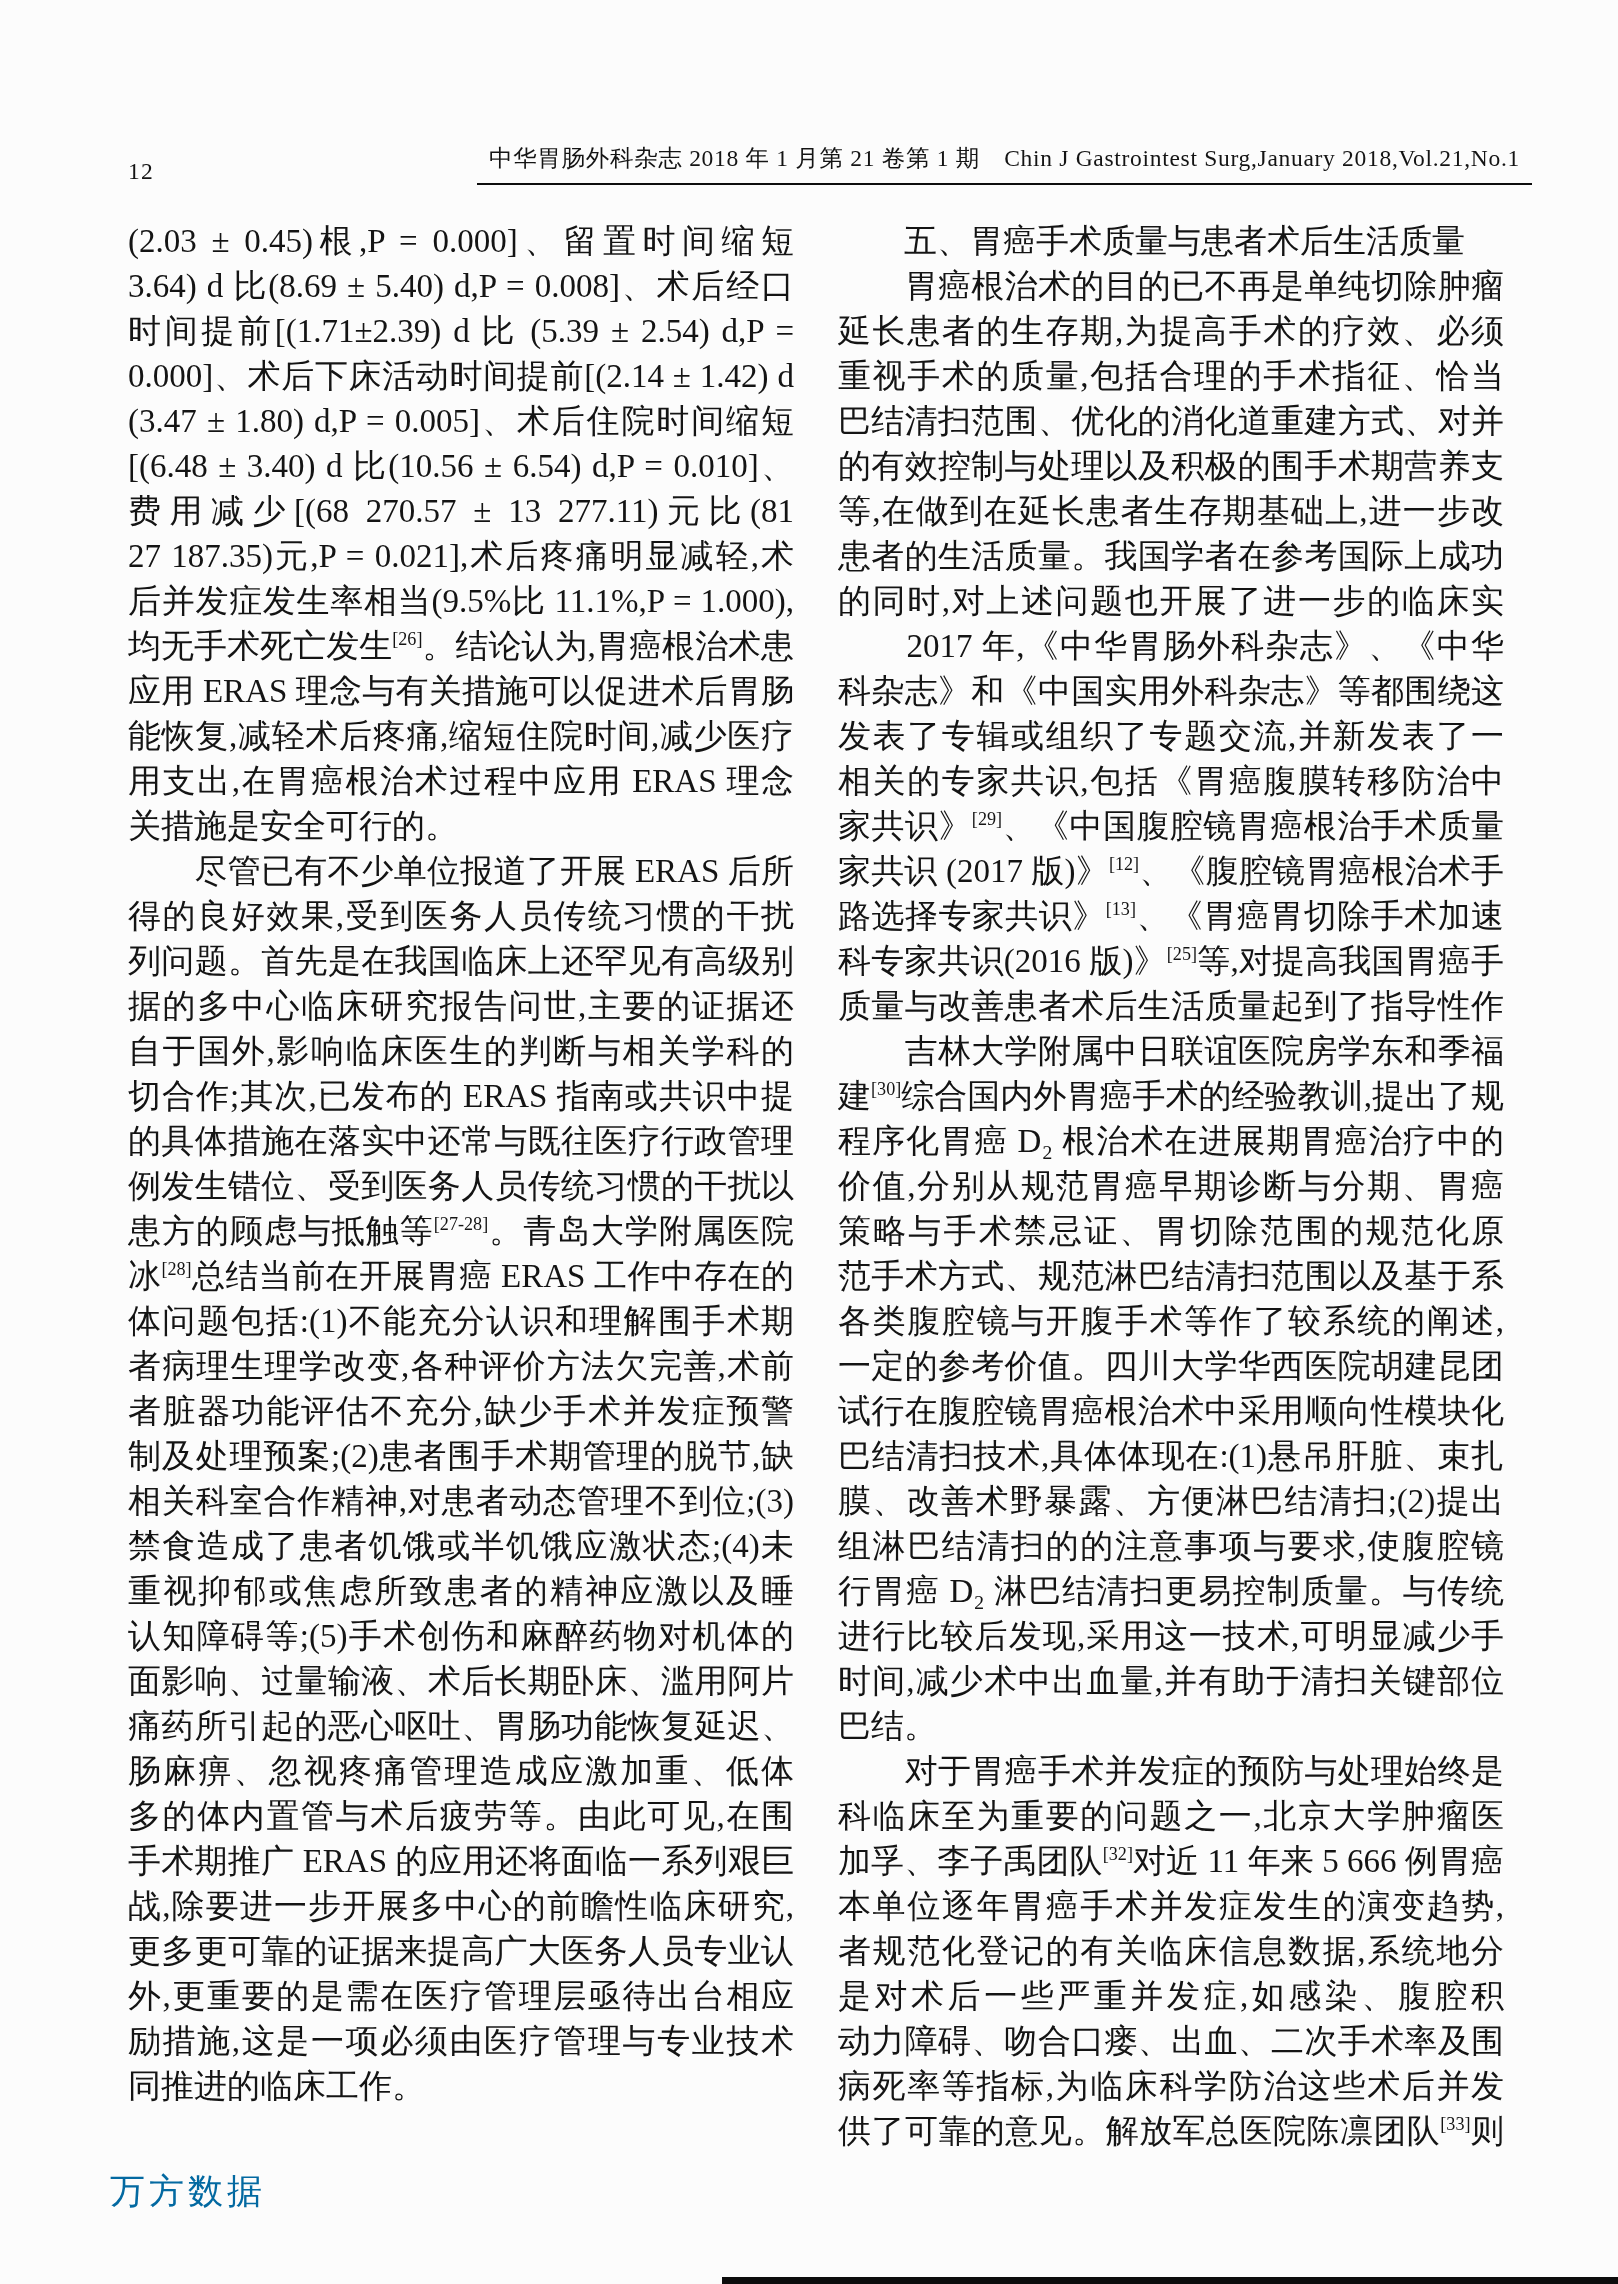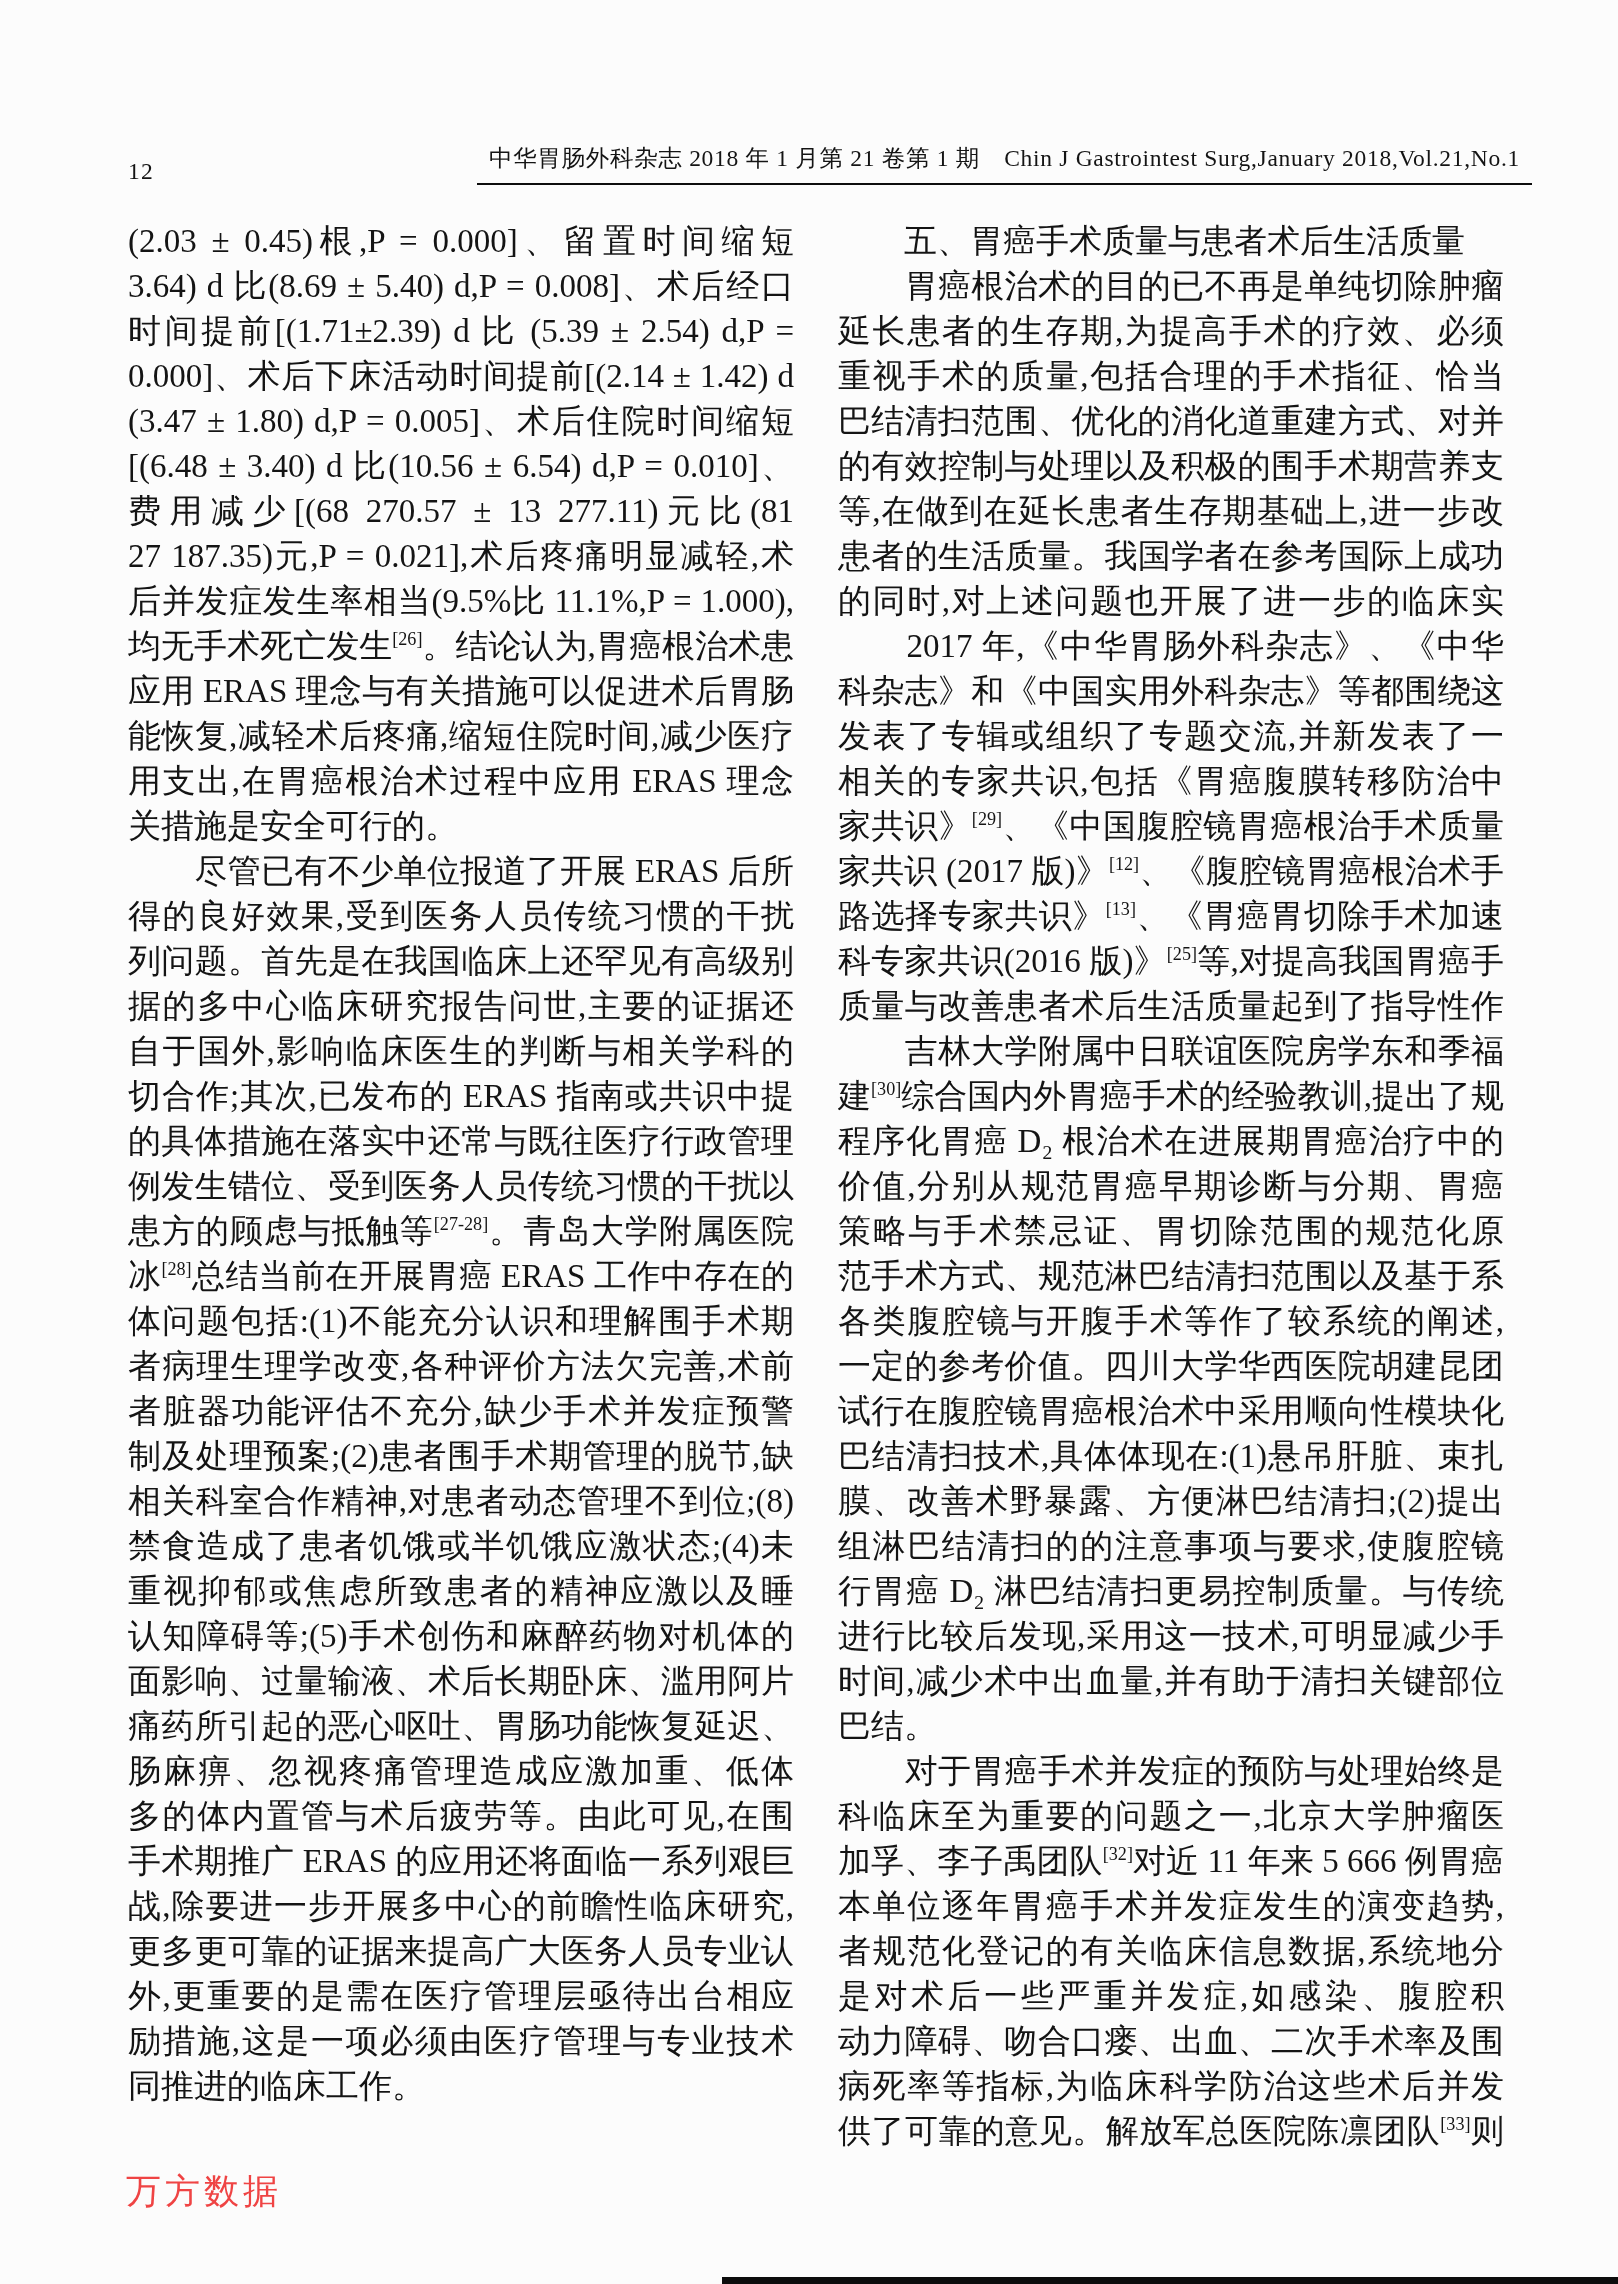--- a/index.html
+++ b/index.html
@@ -50,24 +50,24 @@
     text-align-last:left;
   }
   .line sup{
     font-size:0.55em;
     line-height:0;
     vertical-align:super;
     letter-spacing:0;
   }
   
   .watermark{
-    position:absolute;left:126px;top:2168px;
+    position:absolute;left:110px;top:2168px;
     font-family:Liberation Mono, monospace;
     font-size:35px;font-weight:500;
-    color:#ef4444;letter-spacing:4px;
+    color:#0369a1;letter-spacing:4px;
   }
   .scanbar{
     position:absolute;left:722px;right:0;top:2277px;height:7.4px;
     background:#0c0c0c;
   }
 </style>
 </head>
 <body>
 
 <div class="page">
@@ -100,21 +100,21 @@
         <div class="line">自于国外,影响临床医生的判断与相关学科的密</div>
         <div class="line">切合作;其次,已发布的 ERAS 指南或共识中提及</div>
         <div class="line">的具体措施在落实中还常与既往医疗行政管理条</div>
         <div class="line">例发生错位、受到医务人员传统习惯的干扰以及</div>
         <div class="line">患方的顾虑与抵触等<sup>[27-28]</sup>。青岛大学附属医院周岩</div>
         <div class="line">冰<sup>[28]</sup>总结当前在开展胃癌 ERAS 工作中存在的具</div>
         <div class="line">体问题包括:(1)不能充分认识和理解围手术期患</div>
         <div class="line">者病理生理学改变,各种评价方法欠完善,术前患</div>
         <div class="line">者脏器功能评估不充分,缺少手术并发症预警机</div>
         <div class="line">制及处理预案;(2)患者围手术期管理的脱节,缺少</div>
-        <div class="line">相关科室合作精神,对患者动态管理不到位;(8)</div>
+        <div class="line">相关科室合作精神,对患者动态管理不到位;(3)</div>
         <div class="line">禁食造成了患者饥饿或半饥饿应激状态;(4)未能</div>
         <div class="line">重视抑郁或焦虑所致患者的精神应激以及睡眠、</div>
         <div class="line">认知障碍等;(5)手术创伤和麻醉药物对机体的负</div>
         <div class="line">面影响、过量输液、术后长期卧床、滥用阿片类镇</div>
         <div class="line">痛药所引起的恶心呕吐、胃肠功能恢复延迟、术后</div>
         <div class="line">肠麻痹、忽视疼痛管理造成应激加重、低体温、过</div>
         <div class="line">多的体内置管与术后疲劳等。由此可见,在围胃癌</div>
         <div class="line">手术期推广 ERAS 的应用还将面临一系列艰巨挑</div>
         <div class="line">战,除要进一步开展多中心的前瞻性临床研究,以</div>
         <div class="line">更多更可靠的证据来提高广大医务人员专业认识</div>

